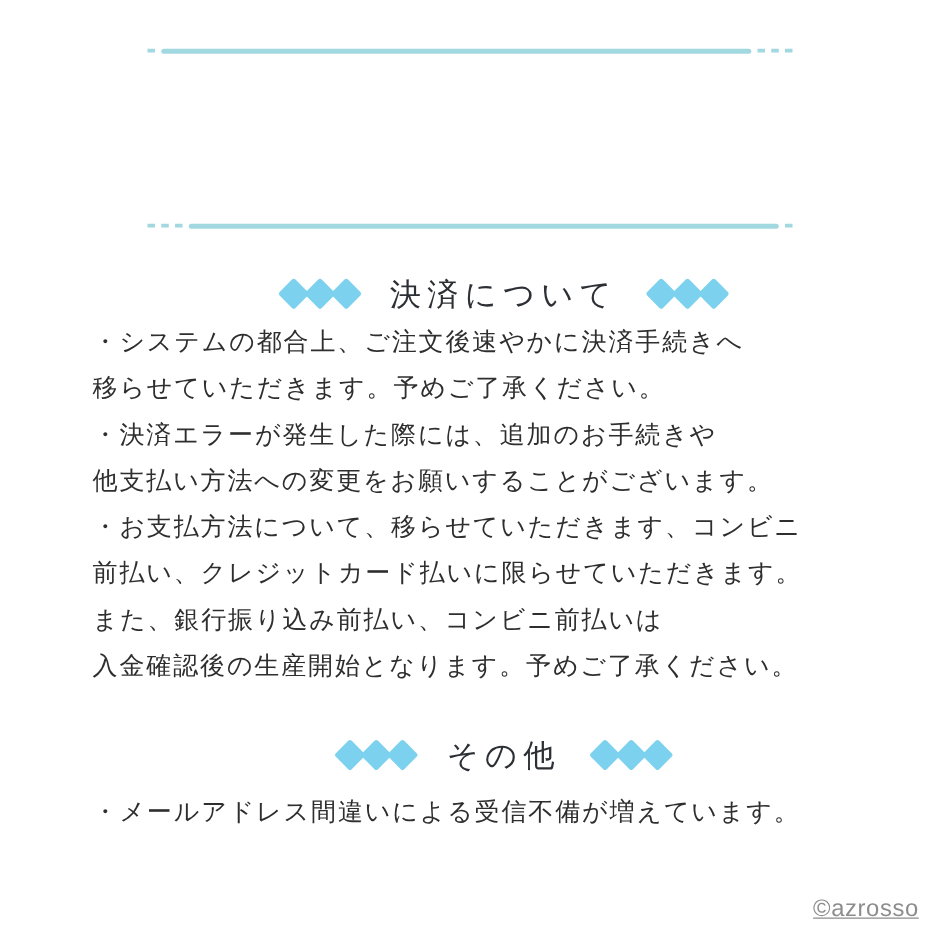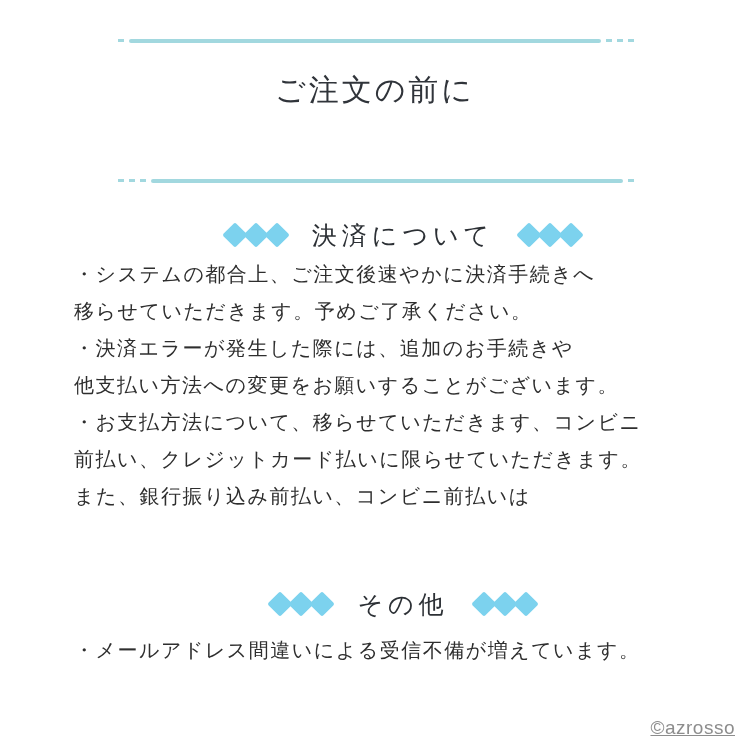--- a/index.html
+++ b/index.html
@@ -73,21 +73,20 @@
 
   <div class="deco-line deco-top">
     <span class="dot"></span>
     <span class="bar"></span>
     <span class="dot"></span>
     <span class="dot"></span>
     <span class="dot"></span>
   </div>
 
   <h1 class="title">
-    <span>ご注文の前に</span>
   </h1>
 
   <div class="deco-line deco-bottom">
     <span class="dot"></span>
     <span class="dot"></span>
     <span class="dot"></span>
     <span class="bar"></span>
     <span class="dot"></span>
   </div>
 
@@ -106,20 +105,21 @@
   </div>
 
   <div class="body-text body-1">
     <div class="line">・システムの都合上、ご注文後速やかに決済手続きへ</div>
     <div class="line">移らせていただきます。予めご了承ください。</div>
     <div class="line">・決済エラーが発生した際には、追加のお手続きや</div>
     <div class="line">他支払い方法への変更をお願いすることがございます。</div>
     <div class="line">・お支払方法について、移らせていただきます、コンビニ</div>
     <div class="line">前払い、クレジットカード払いに限らせていただきます。</div>
     <div class="line">また、銀行振り込み前払い、コンビニ前払いは</div>
+    <div class="line">入金確認後の生産開始となります。予めご了承ください。</div>
   </div>
 
   <div class="section-heading heading-2">
     <span class="diamond-group">
       <span class="diamond"></span>
       <span class="diamond"></span>
       <span class="diamond"></span>
     </span>
     <span class="heading-text">その他</span>
     <span class="diamond-group">

